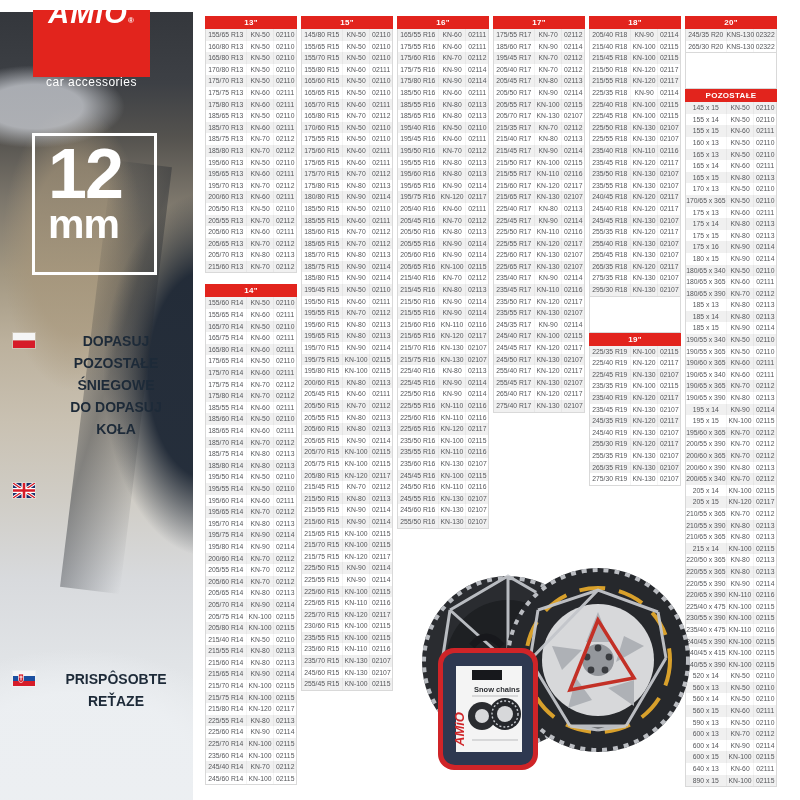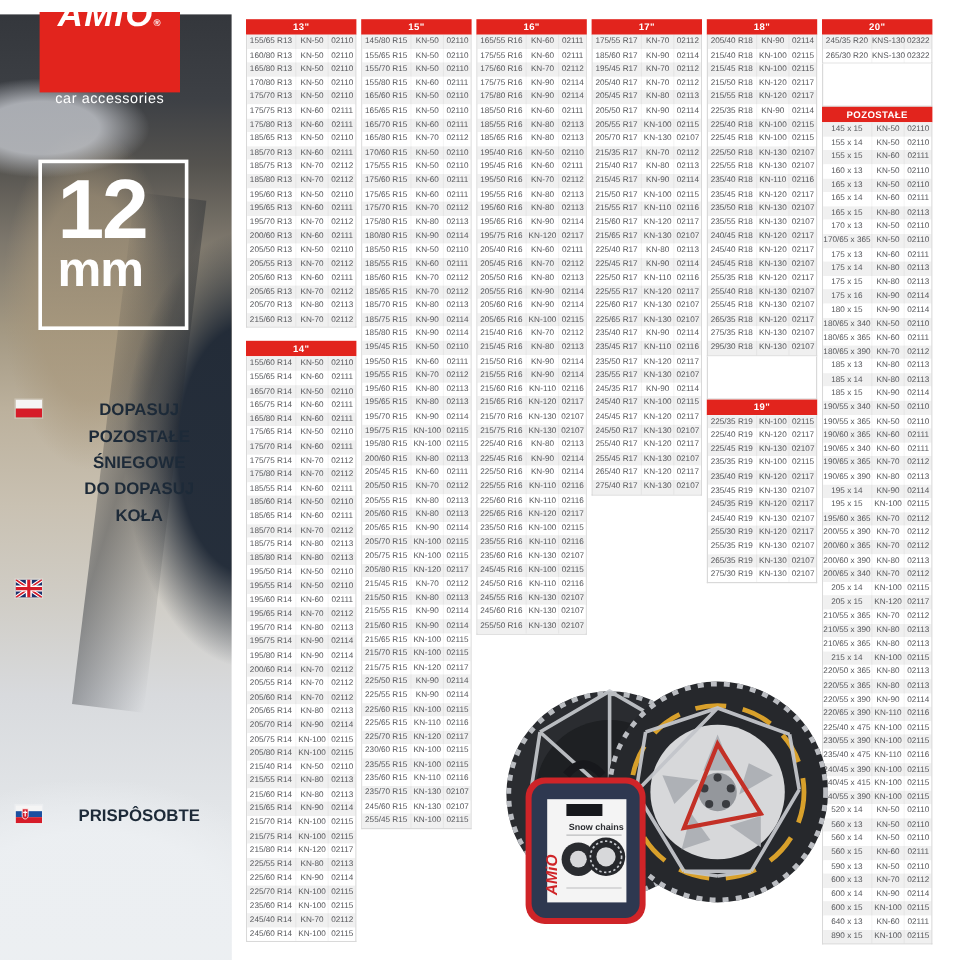--- a/index.html
+++ b/index.html
@@ -98,20 +98,21 @@
   <svg class="flag" viewBox="0 0 22 15">
     <rect width="22" height="5" fill="#f5f5f5"></rect>
       <rect y="5" width="22" height="5" fill="#1b4fa0"></rect>
       <rect y="10" width="22" height="5" fill="#d61c29"></rect>
     <path d="M5.5,3 h5 v5 a2.5,3 0 0 1 -2.5,3.5 a2.5,3 0 0 1 -2.5,-3.5 z" fill="#d61c29" stroke="#ffffff" stroke-width=".7"></path>
     <path d="M8,4.5 v5" stroke="#ffffff" stroke-width="1"></path>
       <path d="M6.3,6 h3.4" stroke="#ffffff" stroke-width="1"></path>
   </svg>
   <div class="lines">
     <div>PRISPÔSOBTE</div>
+    <div>REŤAZE</div>
   </div>
 </div>
 
 <div id="tables-area">
     <div class="tcol" style="left: 205px;">
       <div class="th">13"</div>
       <div class="tbl">
         <div class="tr alt">
           <span class="c1">155/65 R13</span>
           <span class="c2">KN-50</span>

